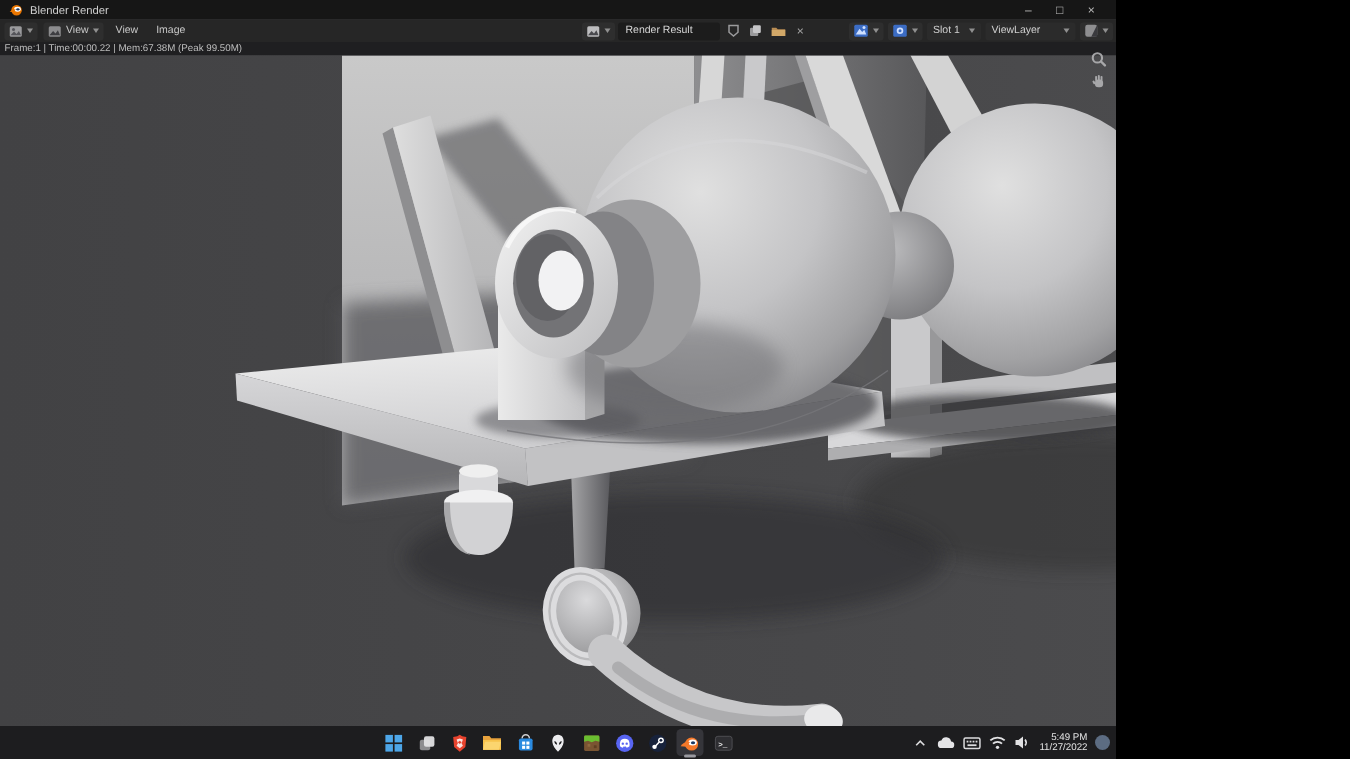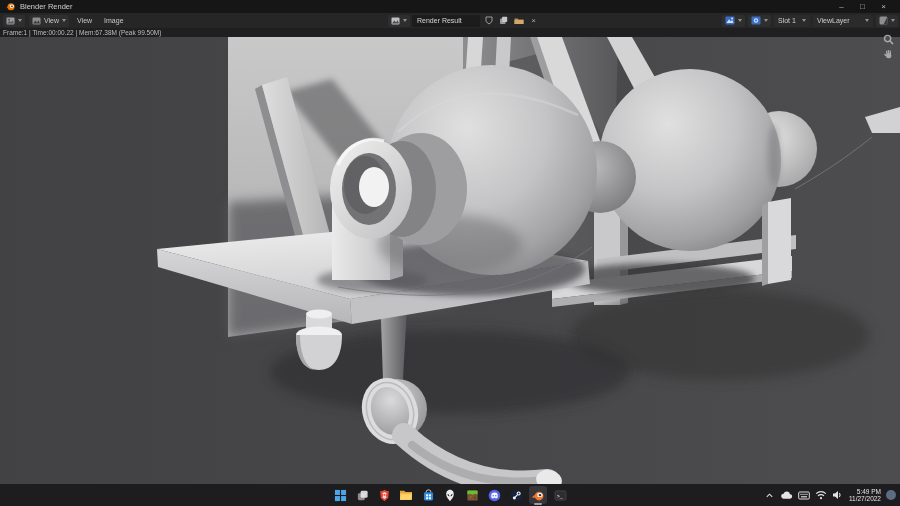--- a/index.html
+++ b/index.html
@@ -1,16 +1,16 @@
 <!DOCTYPE html>
 <html><head>
 <meta charset="utf-8">
 <style>
   html,body{margin:0;padding:0;background:#000;}
-  .window{width:900px;height:506px;position:relative;font-family:"Liberation Sans",sans-serif;
+  .window{width:744px;height:506px;position:relative;font-family:"Liberation Sans",sans-serif;
           background:#454547;overflow:hidden;-webkit-font-smoothing:antialiased;}
 
   
   .titlebar{height:13px;background:#161616;display:flex;align-items:center;padding:0 6px;gap:5px;}
   .titlebar .app-title{font-size:7.5px;color:#cfcfcf;white-space:nowrap;}
   .win-controls{margin-left:auto;display:flex;}
   .win-btn{width:21px;text-align:center;font-size:8px;color:#bdbdbd;line-height:13px;cursor:default;}
 
   
   .header{height:15px;background:#262626;display:flex;align-items:center;padding:0 3px;position:relative;}

